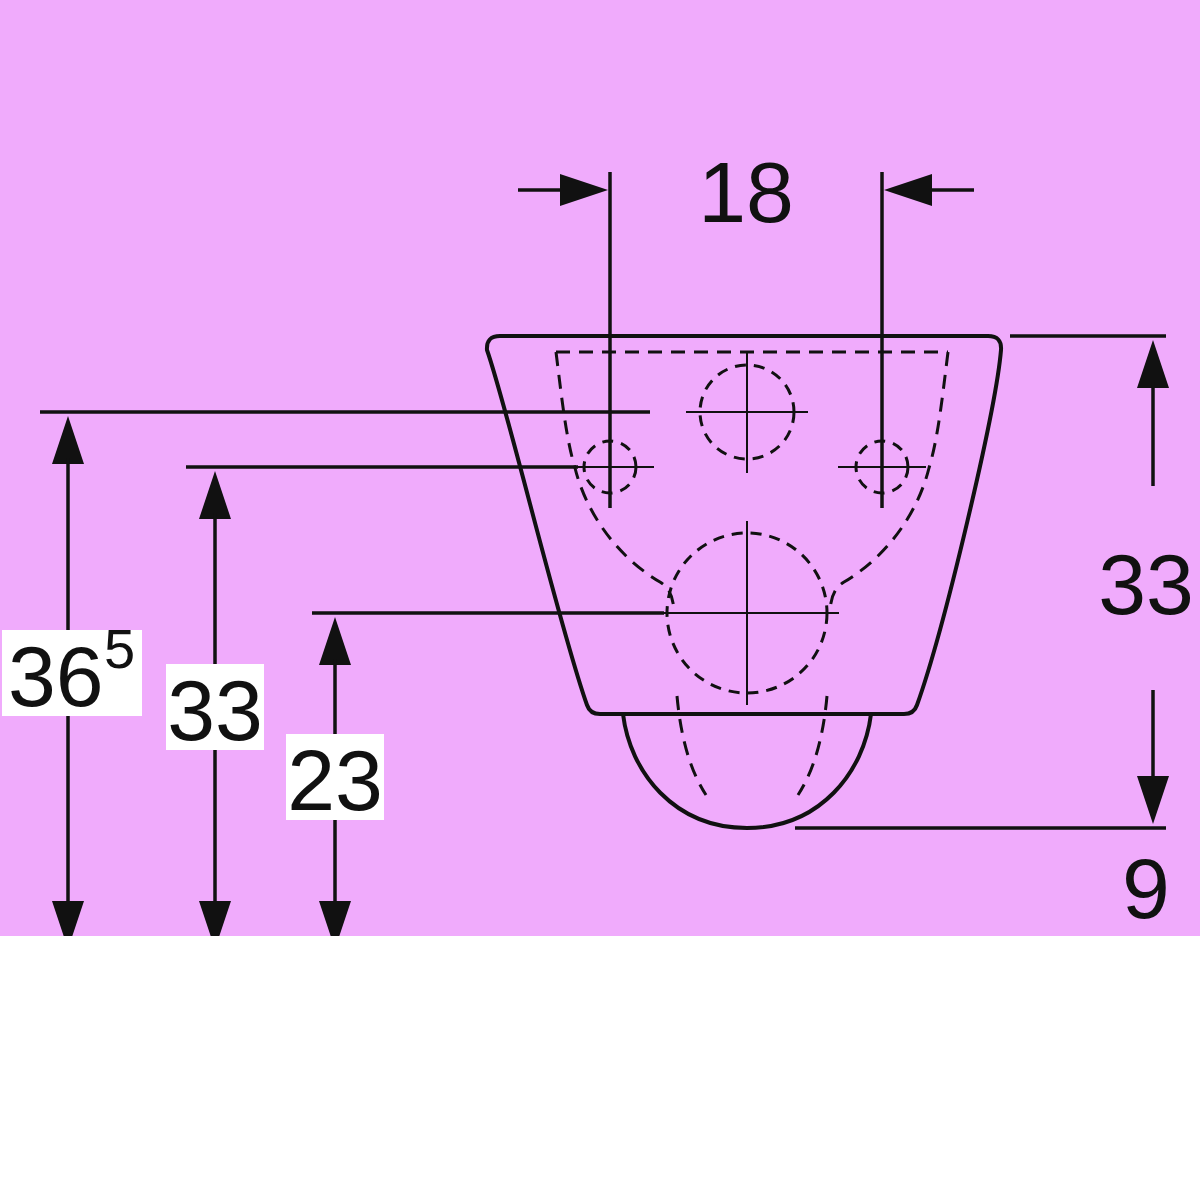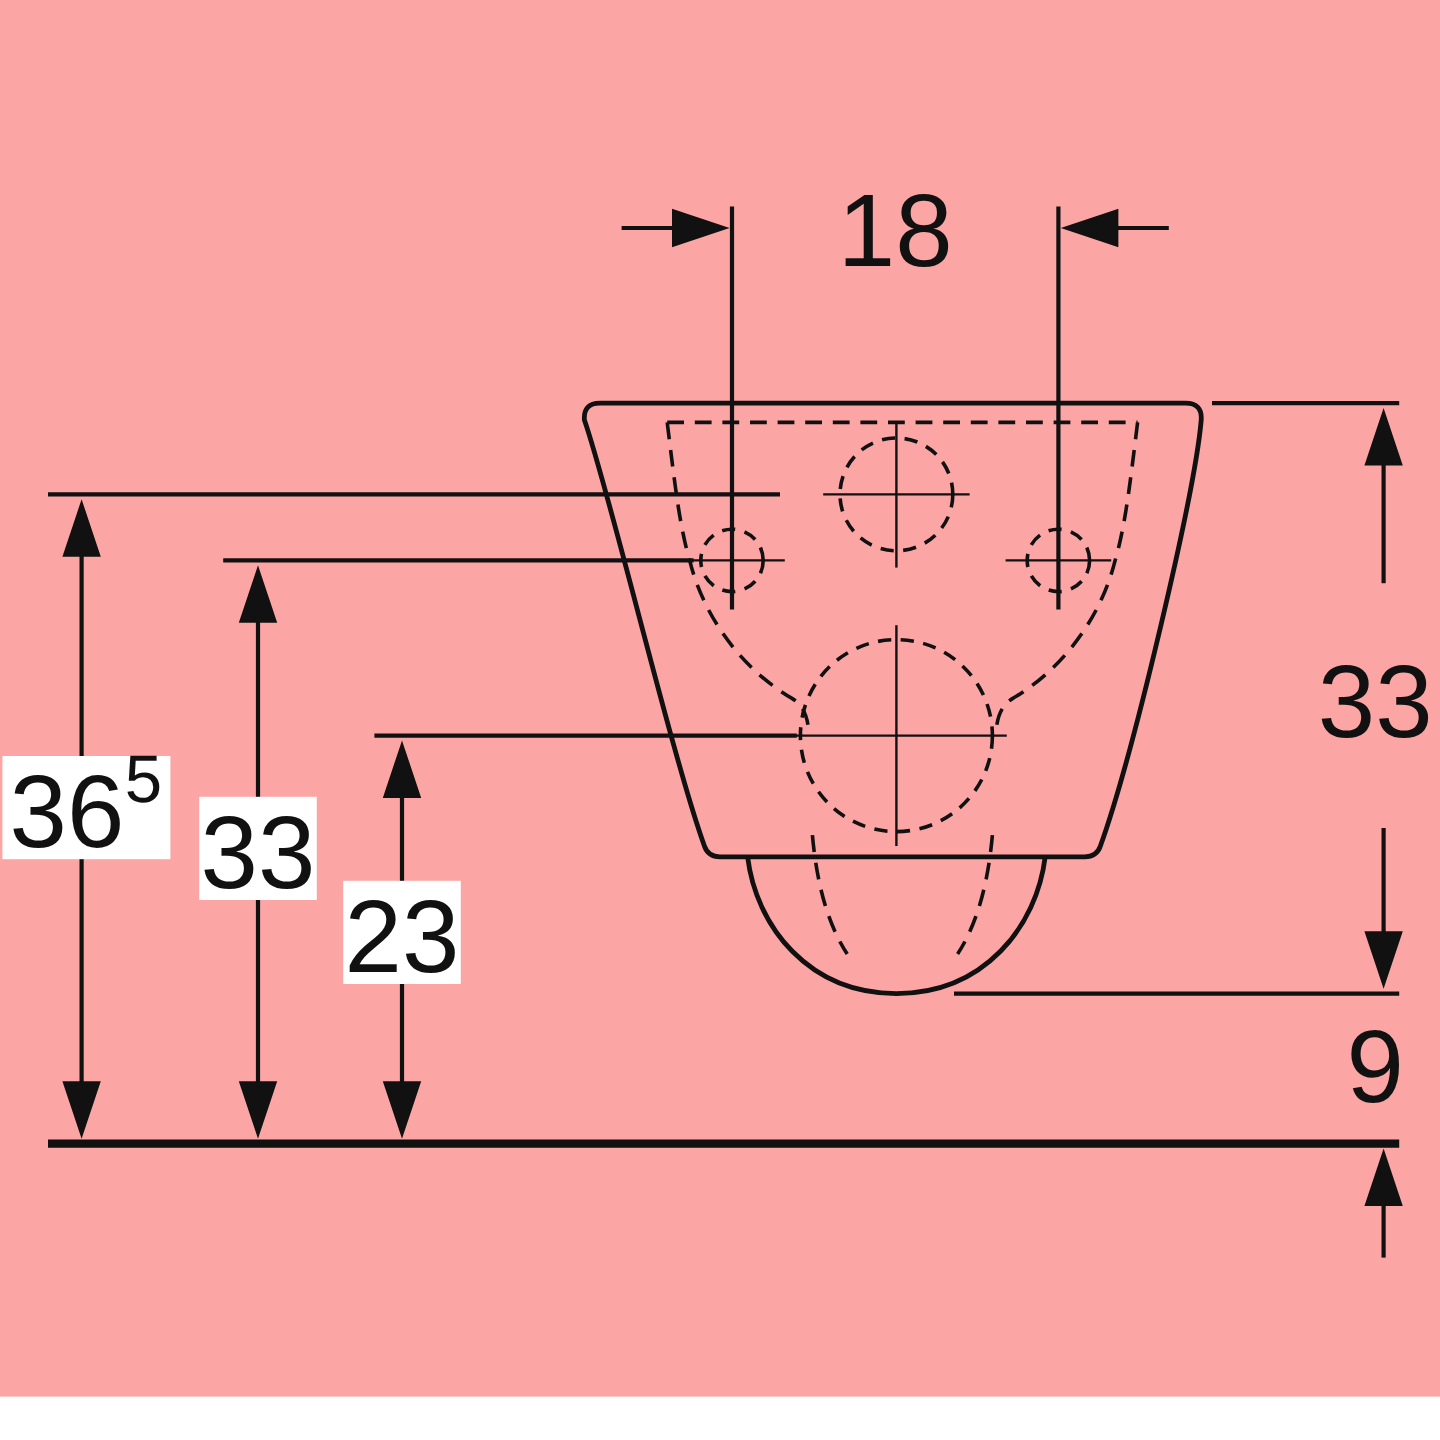--- a/index.html
+++ b/index.html
@@ -2,23 +2,23 @@
 <html><head>
 <meta charset="utf-8">
 <style>
   html, body {
     margin: 0;
     padding: 0;
     background: #ffffff;
   }
   .stage {
     width: 1200px;
-    height: 1164px;
+    height: 936px;
     position: relative;
-    background: #fca5a5;
+    background: #f0abfc;
     font-family: "Liberation Sans", sans-serif;
   }
   svg { display: block; }
   .ln   { stroke: #111111; fill: none; stroke-width: 3.5; stroke-linecap: butt; }
   .outline { stroke: #111111; fill: none; stroke-width: 4;  stroke-linejoin: round; }
   .dash { stroke: #111111; fill: none; stroke-width: 3; stroke-dasharray: 14 9; }
   .cdash{ stroke: #111111; fill: none; stroke-width: 3; stroke-dasharray: 11 8; }
   .thin { stroke: #111111; fill: none; stroke-width: 2; }
   .floor{ stroke: #111111; fill: none; stroke-width: 7; }
   .arrow{ fill: #111111; stroke: none; }

